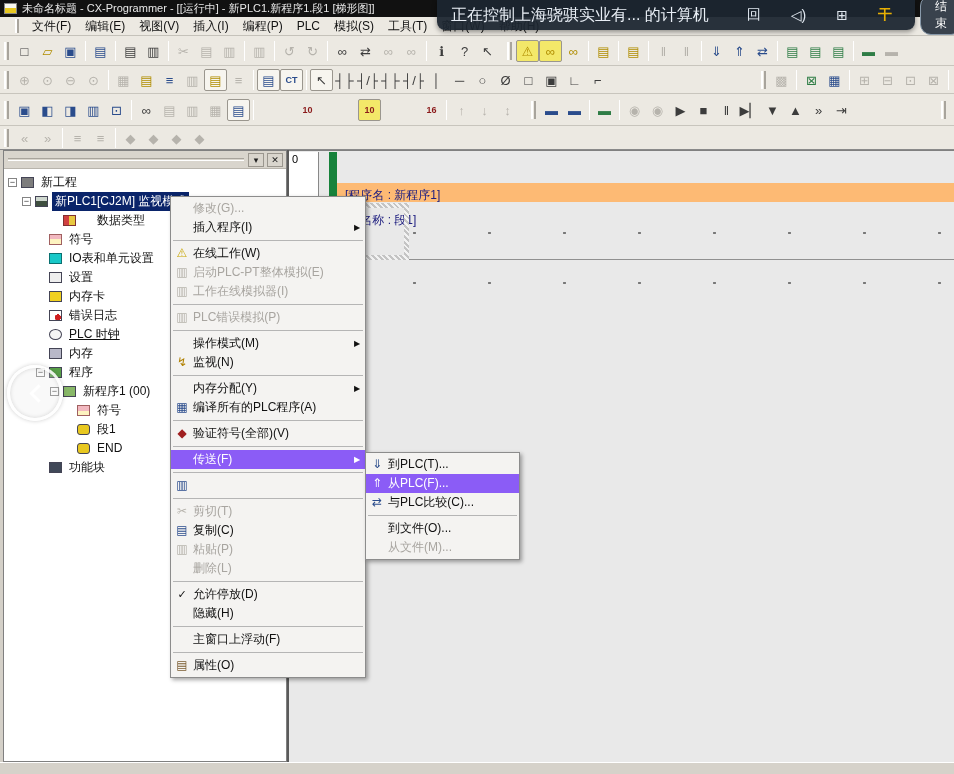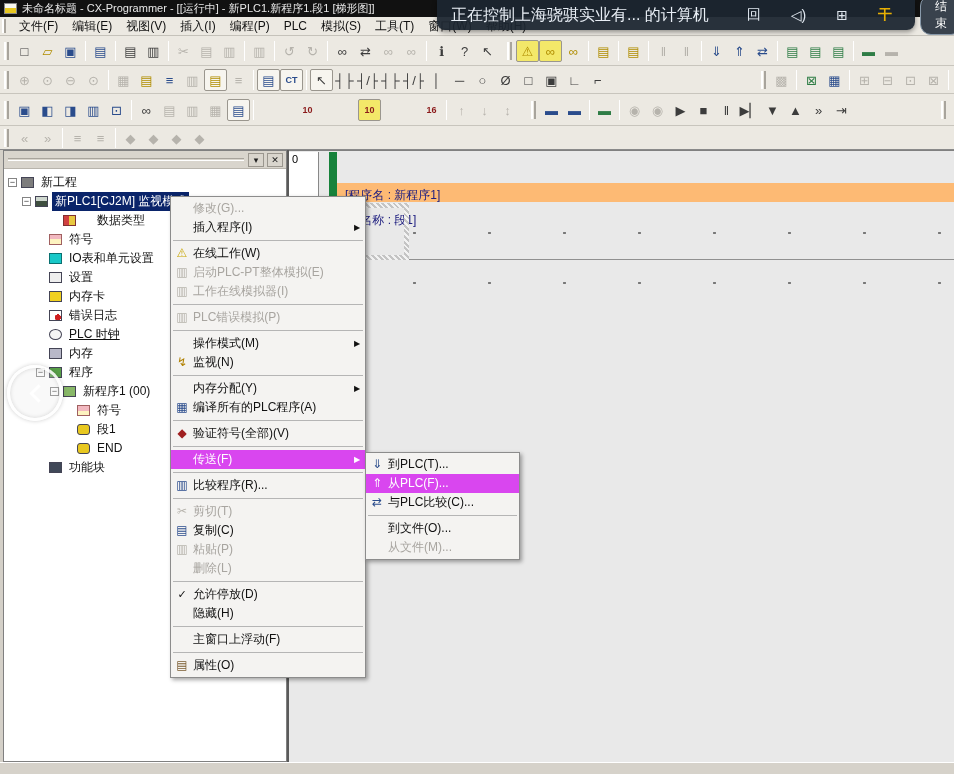--- a/index.html
+++ b/index.html
@@ -6,21 +6,21 @@
   html,body { width:954px; height:774px; overflow:hidden; }
   body { font-family:"Liberation Sans","DejaVu Sans",sans-serif; background:#d4d0c8; position:relative; font-size:12px; }
 
   
   .titlebar { position:absolute; left:0; top:0; width:954px; height:17px; background:#111; color:#fff; display:flex; align-items:center; padding:0 4px; z-index:5; }
   .app-icon { width:13px; height:11px; background:linear-gradient(180deg,#f8f8f0 45%,#e8c820 45%); border:1px solid #888; margin-right:5px; }
   .title-text { font-size:11px; white-space:nowrap; color:#e8e8e8; }
   .clock { position:absolute; right:6px; top:1px; font-size:11px; color:#fff; }
 
   
-  .menubar { position:absolute; left:0; top:17px; width:954px; height:19px; background:#ece9e2; border-bottom:1px solid #c5c2ba; display:flex; align-items:center; padding-left:2px; z-index:4; }
+  .menubar { position:absolute; left:0; top:17px; width:954px; height:19px; background:#ece9e2; border-bottom:1px solid #c5c2ba; display:flex; align-items:center; padding-left:15px; z-index:4; }
   .menubar .mgrip { width:4px; height:14px; border-left:2px solid #fff; border-right:2px solid #a8a49c; margin-right:6px; }
   .menu-item { padding:2px 7px; color:#111; cursor:default; white-space:nowrap; }
 
   
   .tbrow { position:absolute; left:0; width:954px; background:#ece9e2; display:flex; align-items:center; padding-left:2px; overflow:hidden; }
   .tbrow1 { top:36px; height:30px; border-bottom:1px solid #c8c5bd; }
   .tbrow2 { top:66px; height:28px; border-bottom:1px solid #c8c5bd; }
   .tbrow3 { top:94px; height:32px; border-bottom:1px solid #c8c5bd; }
   .tbrow4 { top:126px; height:24px; border-bottom:1px solid #8a8a8a; }
   .grip { width:5px; height:18px; border-left:2px solid #fff; border-right:2px solid #a8a49c; margin:0 4px 0 2px; flex:none; }
@@ -77,21 +77,21 @@
   .hatch { position:absolute; left:64px; top:52px; width:56px; height:57px; border:5px solid; border-image:repeating-linear-gradient(45deg,#c4c4c4 0 2px,#f2f2f2 2px 4px) 5; }
 
   .bottomstrip { position:absolute; left:0; top:762px; width:954px; height:12px; background:#d6d2ca; border-top:1px solid #fff; }
 
   
   .cmenu { position:absolute; background:#f4f3f1; border:1px solid #8c8c8c; box-shadow:2px 2px 4px rgba(0,0,0,.35); padding:2px 0; z-index:40; }
   .cmenu.main { left:170px; top:196px; width:196px; }
   .cmenu.sub { left:365px; top:452px; width:155px; z-index:41; }
   .cm-item { height:19px; line-height:19px; display:flex; align-items:center; white-space:nowrap; cursor:default; color:#111; }
   .cm-item.dis { color:#a8a5a0; }
-  .cm-item.hl { background:#d946ef; color:#fff; }
+  .cm-item.hl { background:#8b5cf6; color:#fff; }
   .cm-gutter { flex:none; width:22px; text-align:center; font-size:11px; }
   .cm-gutter.ic { font-size:12px; }
   .icw { color:#c7a500; } .icy { color:#b08000; } .icb { color:#2a4c8c; } .icr { color:#a02020; } .icd { color:#b6b3ac; } .ick { color:#7a5c30; }
   .cm-item.hl .cm-gutter { color:#fff; }
   .cm-label { flex:1; font-size:12px; }
   .cm-arrow { flex:none; width:16px; font-size:8px; text-align:center; }
   .msep { height:1px; background:#b5b5b5; margin:3px 2px; }
 
   
   .remotebar { position:absolute; left:437px; top:0; width:478px; height:30px; background:rgba(28,37,48,0.94); border-radius:0 0 8px 8px; display:flex; align-items:center; padding:0 14px; z-index:50; box-shadow:0 2px 5px rgba(0,0,0,.4); }
@@ -446,21 +446,20 @@
     </div>
     <div class="msep"></div>
     <div class="cm-item hl" title="传送(F)">
       <span class="cm-gutter"></span>
       <span class="cm-label">传送(F)</span>
       <span class="cm-arrow">▶</span>
     </div>
     <div class="msep"></div>
     <div class="cm-item" title="比较程序(R)...">
       <span class="cm-gutter ic icb">▥</span>
-      <span class="cm-label">比较程序(R)...</span>
     </div>
     <div class="msep"></div>
     <div class="cm-item dis" title="剪切(T)">
       <span class="cm-gutter ic icd">✂</span>
       <span class="cm-label">剪切(T)</span>
     </div>
     <div class="cm-item" title="复制(C)">
       <span class="cm-gutter ic icb">▤</span>
       <span class="cm-label">复制(C)</span>
     </div>

